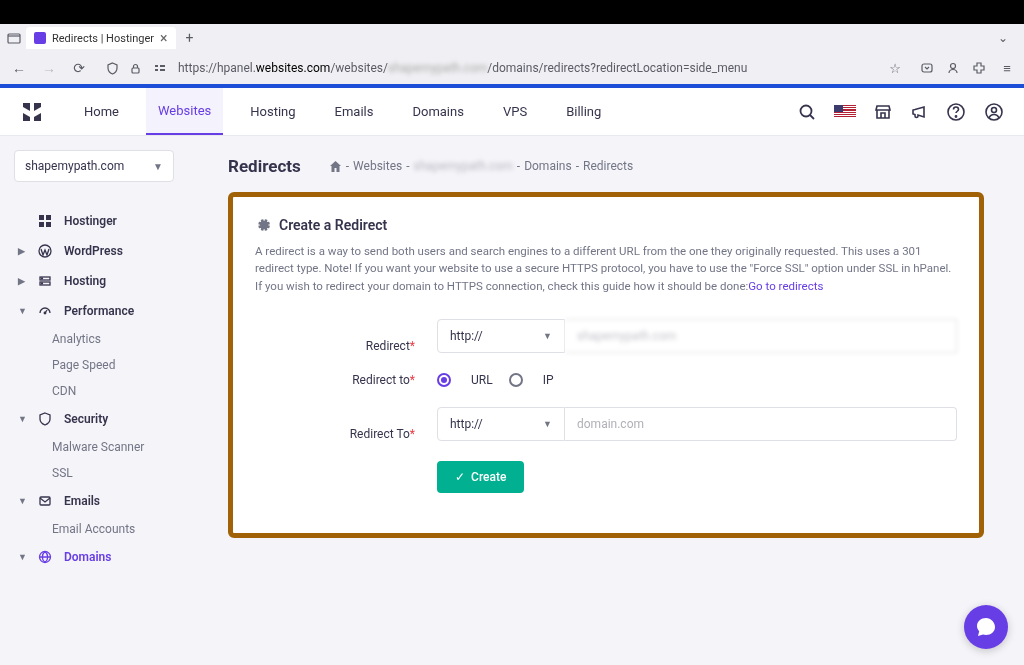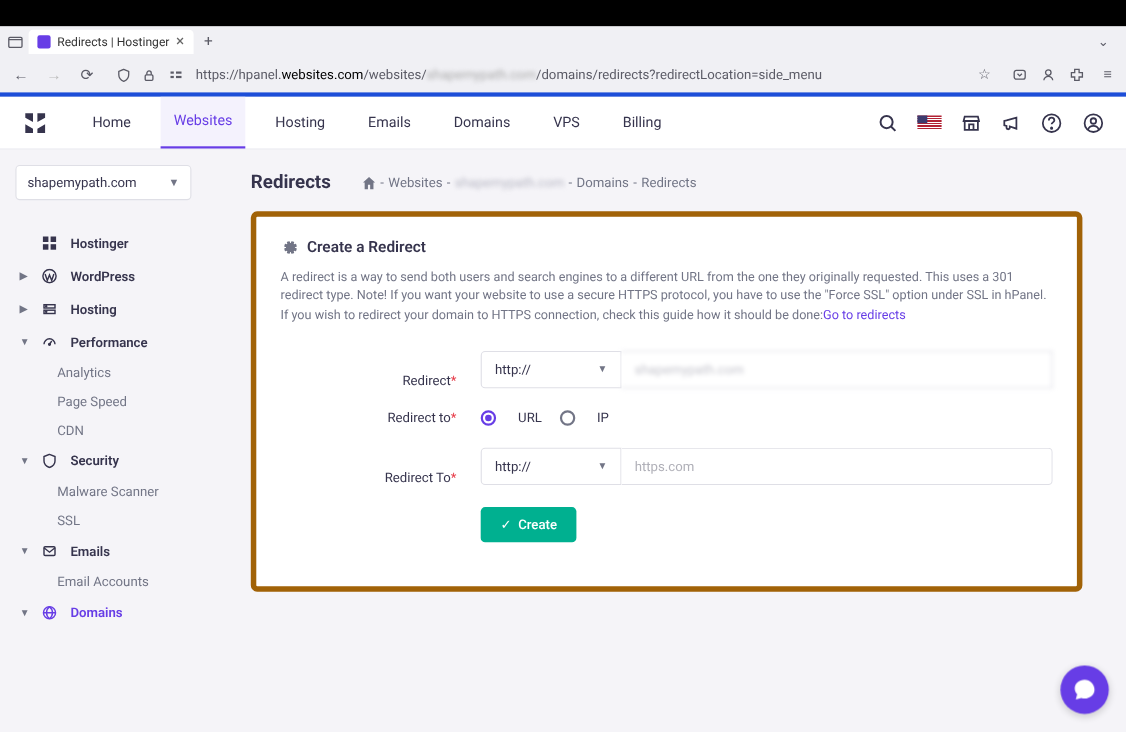--- a/index.html
+++ b/index.html
@@ -345,21 +345,21 @@
             </label>
           </div>
         </div>
         <div class="form-row">
           <div class="form-label"><span>Redirect To</span><span class="req">*</span></div>
           <div class="form-fields">
             <div class="select">
               <span>http://</span>
               <span class="chev">▼</span>
             </div>
-            <div class="input domain">https.com</div>
+            <div class="input domain">domain.com</div>
           </div>
         </div>
         <div class="form-row">
           <div class="form-label"></div>
           <button class="create-btn">
             <span>✓</span>
             <span>Create</span>
           </button>
         </div>
       </div>

